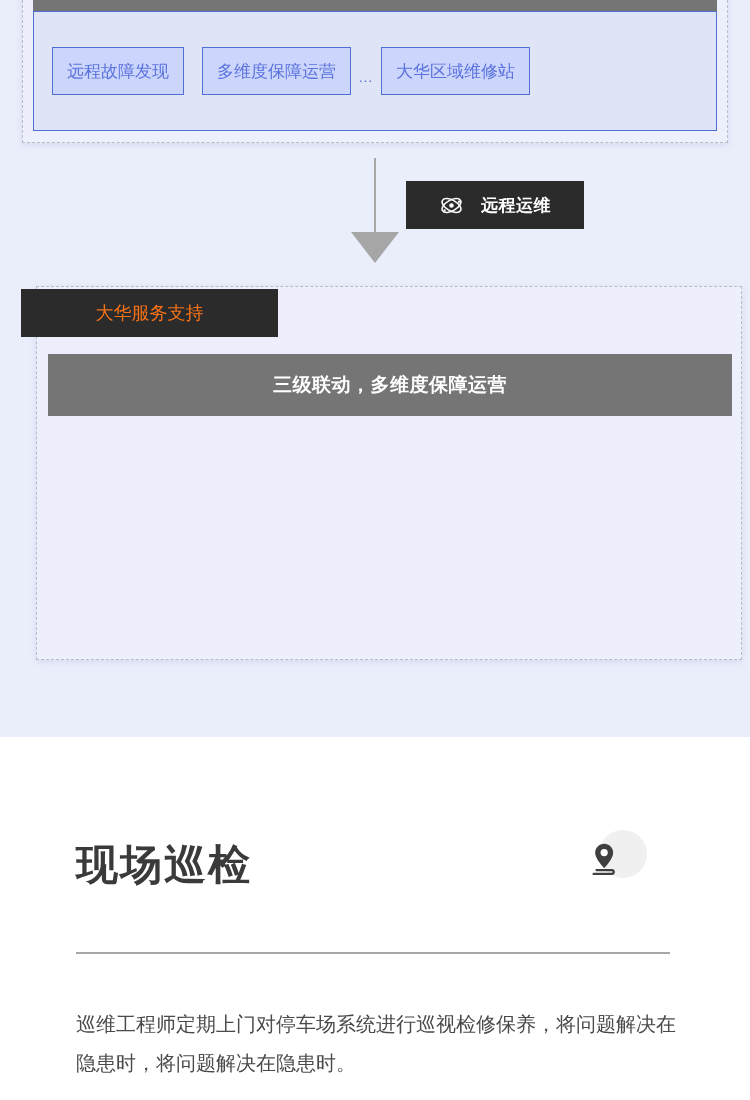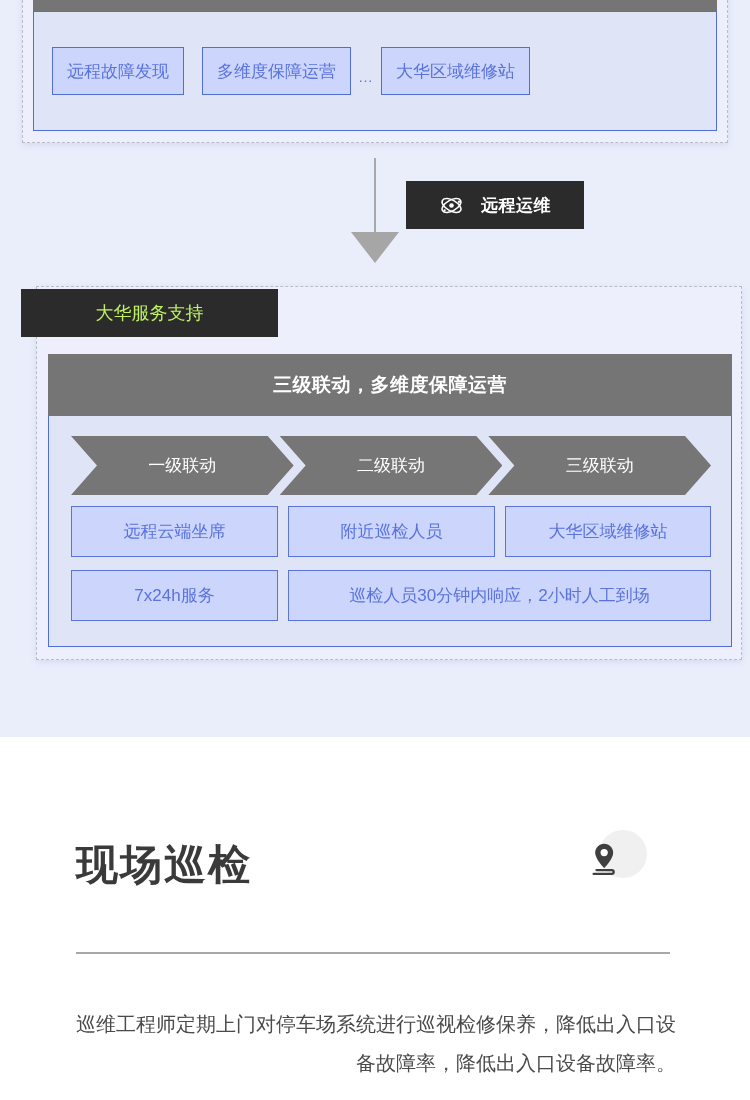--- a/index.html
+++ b/index.html
@@ -72,21 +72,21 @@
 
   
   .card-two {
     position: absolute; left: 36px; top: 286px; width: 706px; height: 374px;
     background: #edf0fc;
     border: 1px dashed #b8bcc4;
     box-shadow: 0 2px 6px rgba(120,130,200,0.18);
   }
   .dark-tab {
     position: absolute; left: 21px; top: 289px; width: 257px; height: 48px;
-    background: #2b2b2b; color: #bef264; font-size: 18px;
+    background: #2b2b2b; color: #f97316; font-size: 18px;
     display: flex; align-items: center; justify-content: center;
     z-index: 5;
   }
   .card-two-hdr {
     position: absolute; left: 11px; top: 67px; width: 684px; height: 62px;
     background: #757575; color: #fff; font-size: 19px; font-weight: bold;
     display: flex; align-items: center; justify-content: center;
     letter-spacing: 0.5px;
   }
   .card-two-body {
@@ -118,21 +118,21 @@
   .info-row.r1 { top: 90px; }
   .info-row.r2 { top: 154px; }
   .infobox {
     background: #ccd5fb; border: 1px solid #5a73dd;
     color: #5a73dd; font-size: 17px; height: 51px;
     display: flex; align-items: center; justify-content: center;
     white-space: nowrap;
   }
 
   
-  .section-lower { position: absolute; left: 0; top: 737px; width: 750px; height: 363px; background: #fff; text-align: right; }
+  .section-lower { position: absolute; left: 0; top: 737px; width: 750px; height: 363px; background: #fff; }
   .sec-title {
     position: absolute; left: 76px; top: 100px;
     font-size: 42px; font-weight: bold; color: #3a3a3a; letter-spacing: 2px;
   }
   .pin-wrap {
     position: absolute; left: 585px; top: 93px; width: 62px; height: 62px;
   }
   .pin-circle {
     position: absolute; left: 14px; top: 0; width: 48px; height: 48px;
     border-radius: 50%; background: #f0f0f0;
@@ -179,52 +179,32 @@
         <circle cx="5.4" cy="16.6" r="1.1" fill="#ffffff" stroke="none"></circle>
       </svg>
     </span>
     <span class="lbl">远程运维</span>
   </div>
 
   <div class="dark-tab">大华服务支持</div>
 
   <div class="card-two">
     <div class="card-two-hdr">三级联动，多维度保障运营</div>
-    <div class="card-two-body">
-
-      <div class="chevron-row">
-        <div class="chev">一级联动</div>
-        <div class="chev">二级联动</div>
-        <div class="chev">三级联动</div>
-      </div>
-
-      <div class="info-row r1">
-        <div class="infobox" style="width:207px;">远程云端坐席</div>
-        <div class="infobox" style="width:207px;">附近巡检人员</div>
-        <div class="infobox" style="width:206px;">大华区域维修站</div>
-      </div>
-
-      <div class="info-row r2">
-        <div class="infobox" style="width:207px;">7x24h服务</div>
-        <div class="infobox" style="width:423px;">巡检人员30分钟内响应，2小时人工到场</div>
-      </div>
-
-    </div>
   </div>
 
   <div class="section-lower">
     <div class="sec-title">现场巡检</div>
 
     <div class="pin-wrap">
       <div class="pin-circle"></div>
       <svg class="pin-icon" viewBox="0 0 48 48" fill="none">
         <path d="M20 6c-5.2 0-9.4 4.2-9.4 9.4 0 6.6 9.4 16 9.4 16s9.4-9.4 9.4-16C29.4 10.2 25.2 6 20 6z" fill="#3f3f3f"></path>
         <circle cx="20" cy="15.2" r="3.8" fill="#ffffff"></circle>
         <path d="M12 33.5h16c2.6 0 2.6 4 0 4H9" stroke="#3f3f3f" stroke-width="2.4" stroke-linecap="round" fill="none"></path>
       </svg>
     </div>
 
     <div class="divider"></div>
 
-    <div class="sec-desc">巡维工程师定期上门对停车场系统进行巡视检修保养，降低出入口设备故障率，降低出入口设备故障率。</div>
+    <div class="sec-desc">巡维工程师定期上门对停车场系统进行巡视检修保养，将问题解决在隐患时，将问题解决在隐患时。</div>
   </div>
 
 </div>
 
 </body></html>

